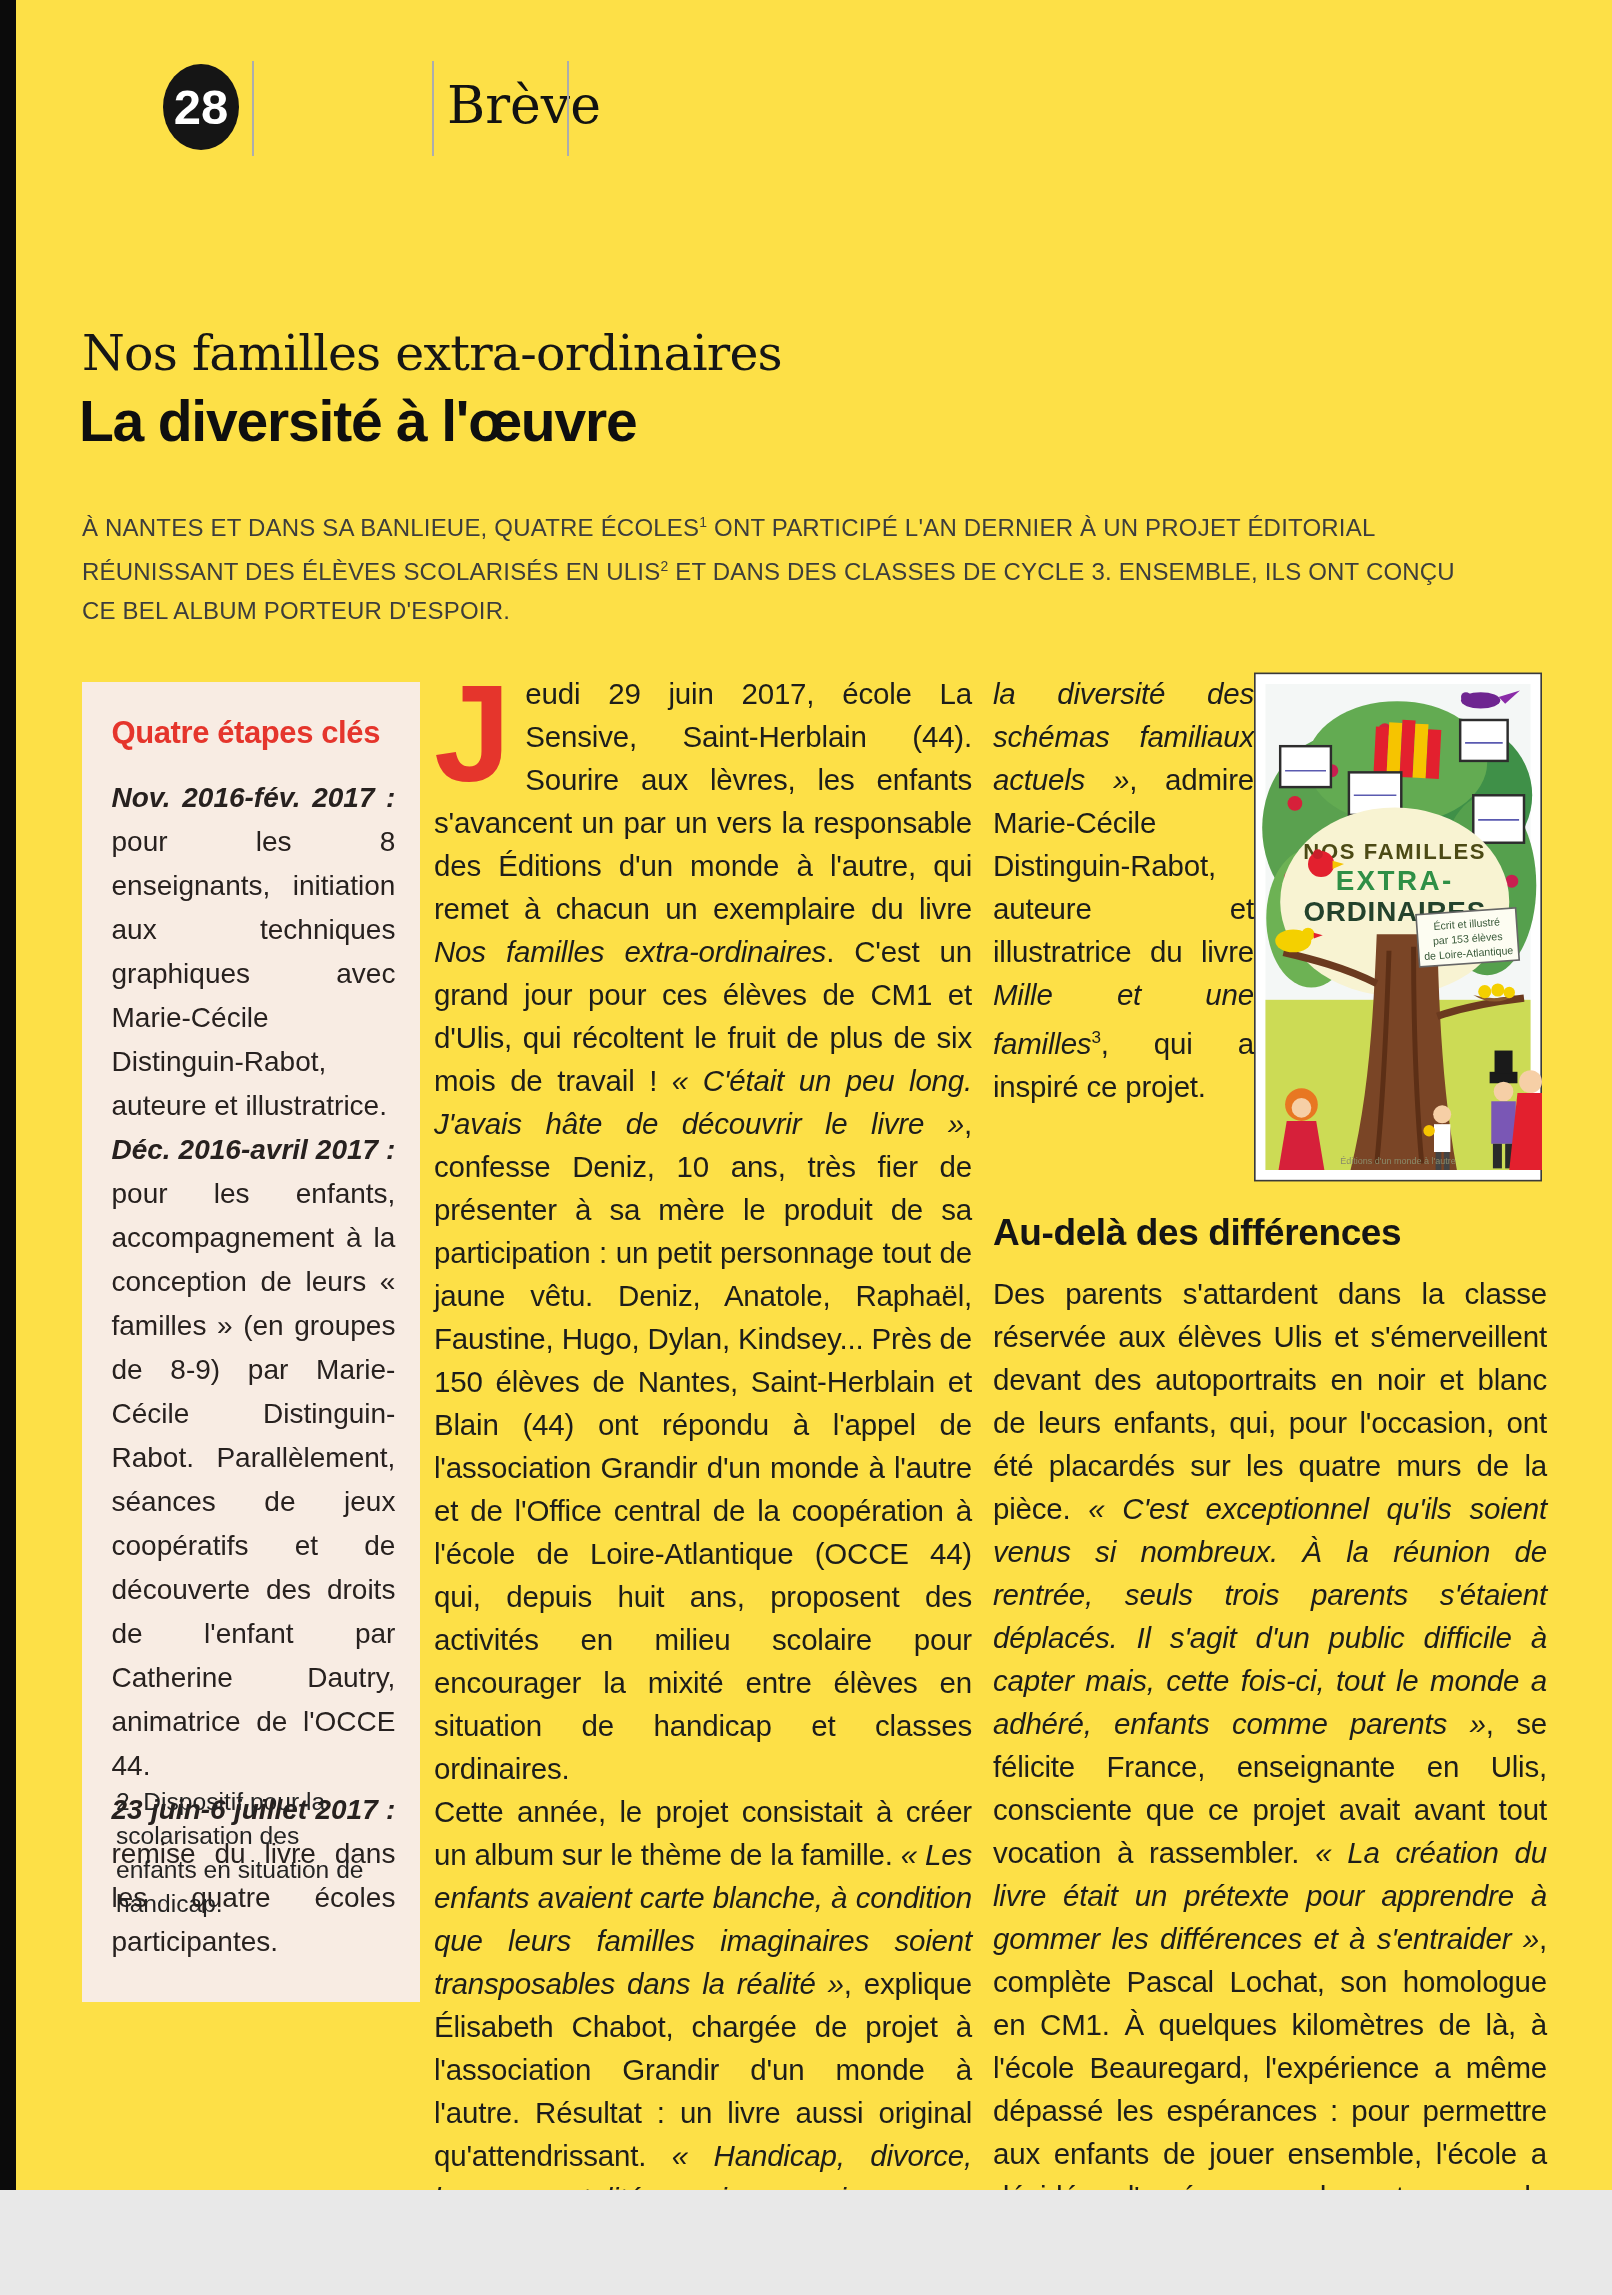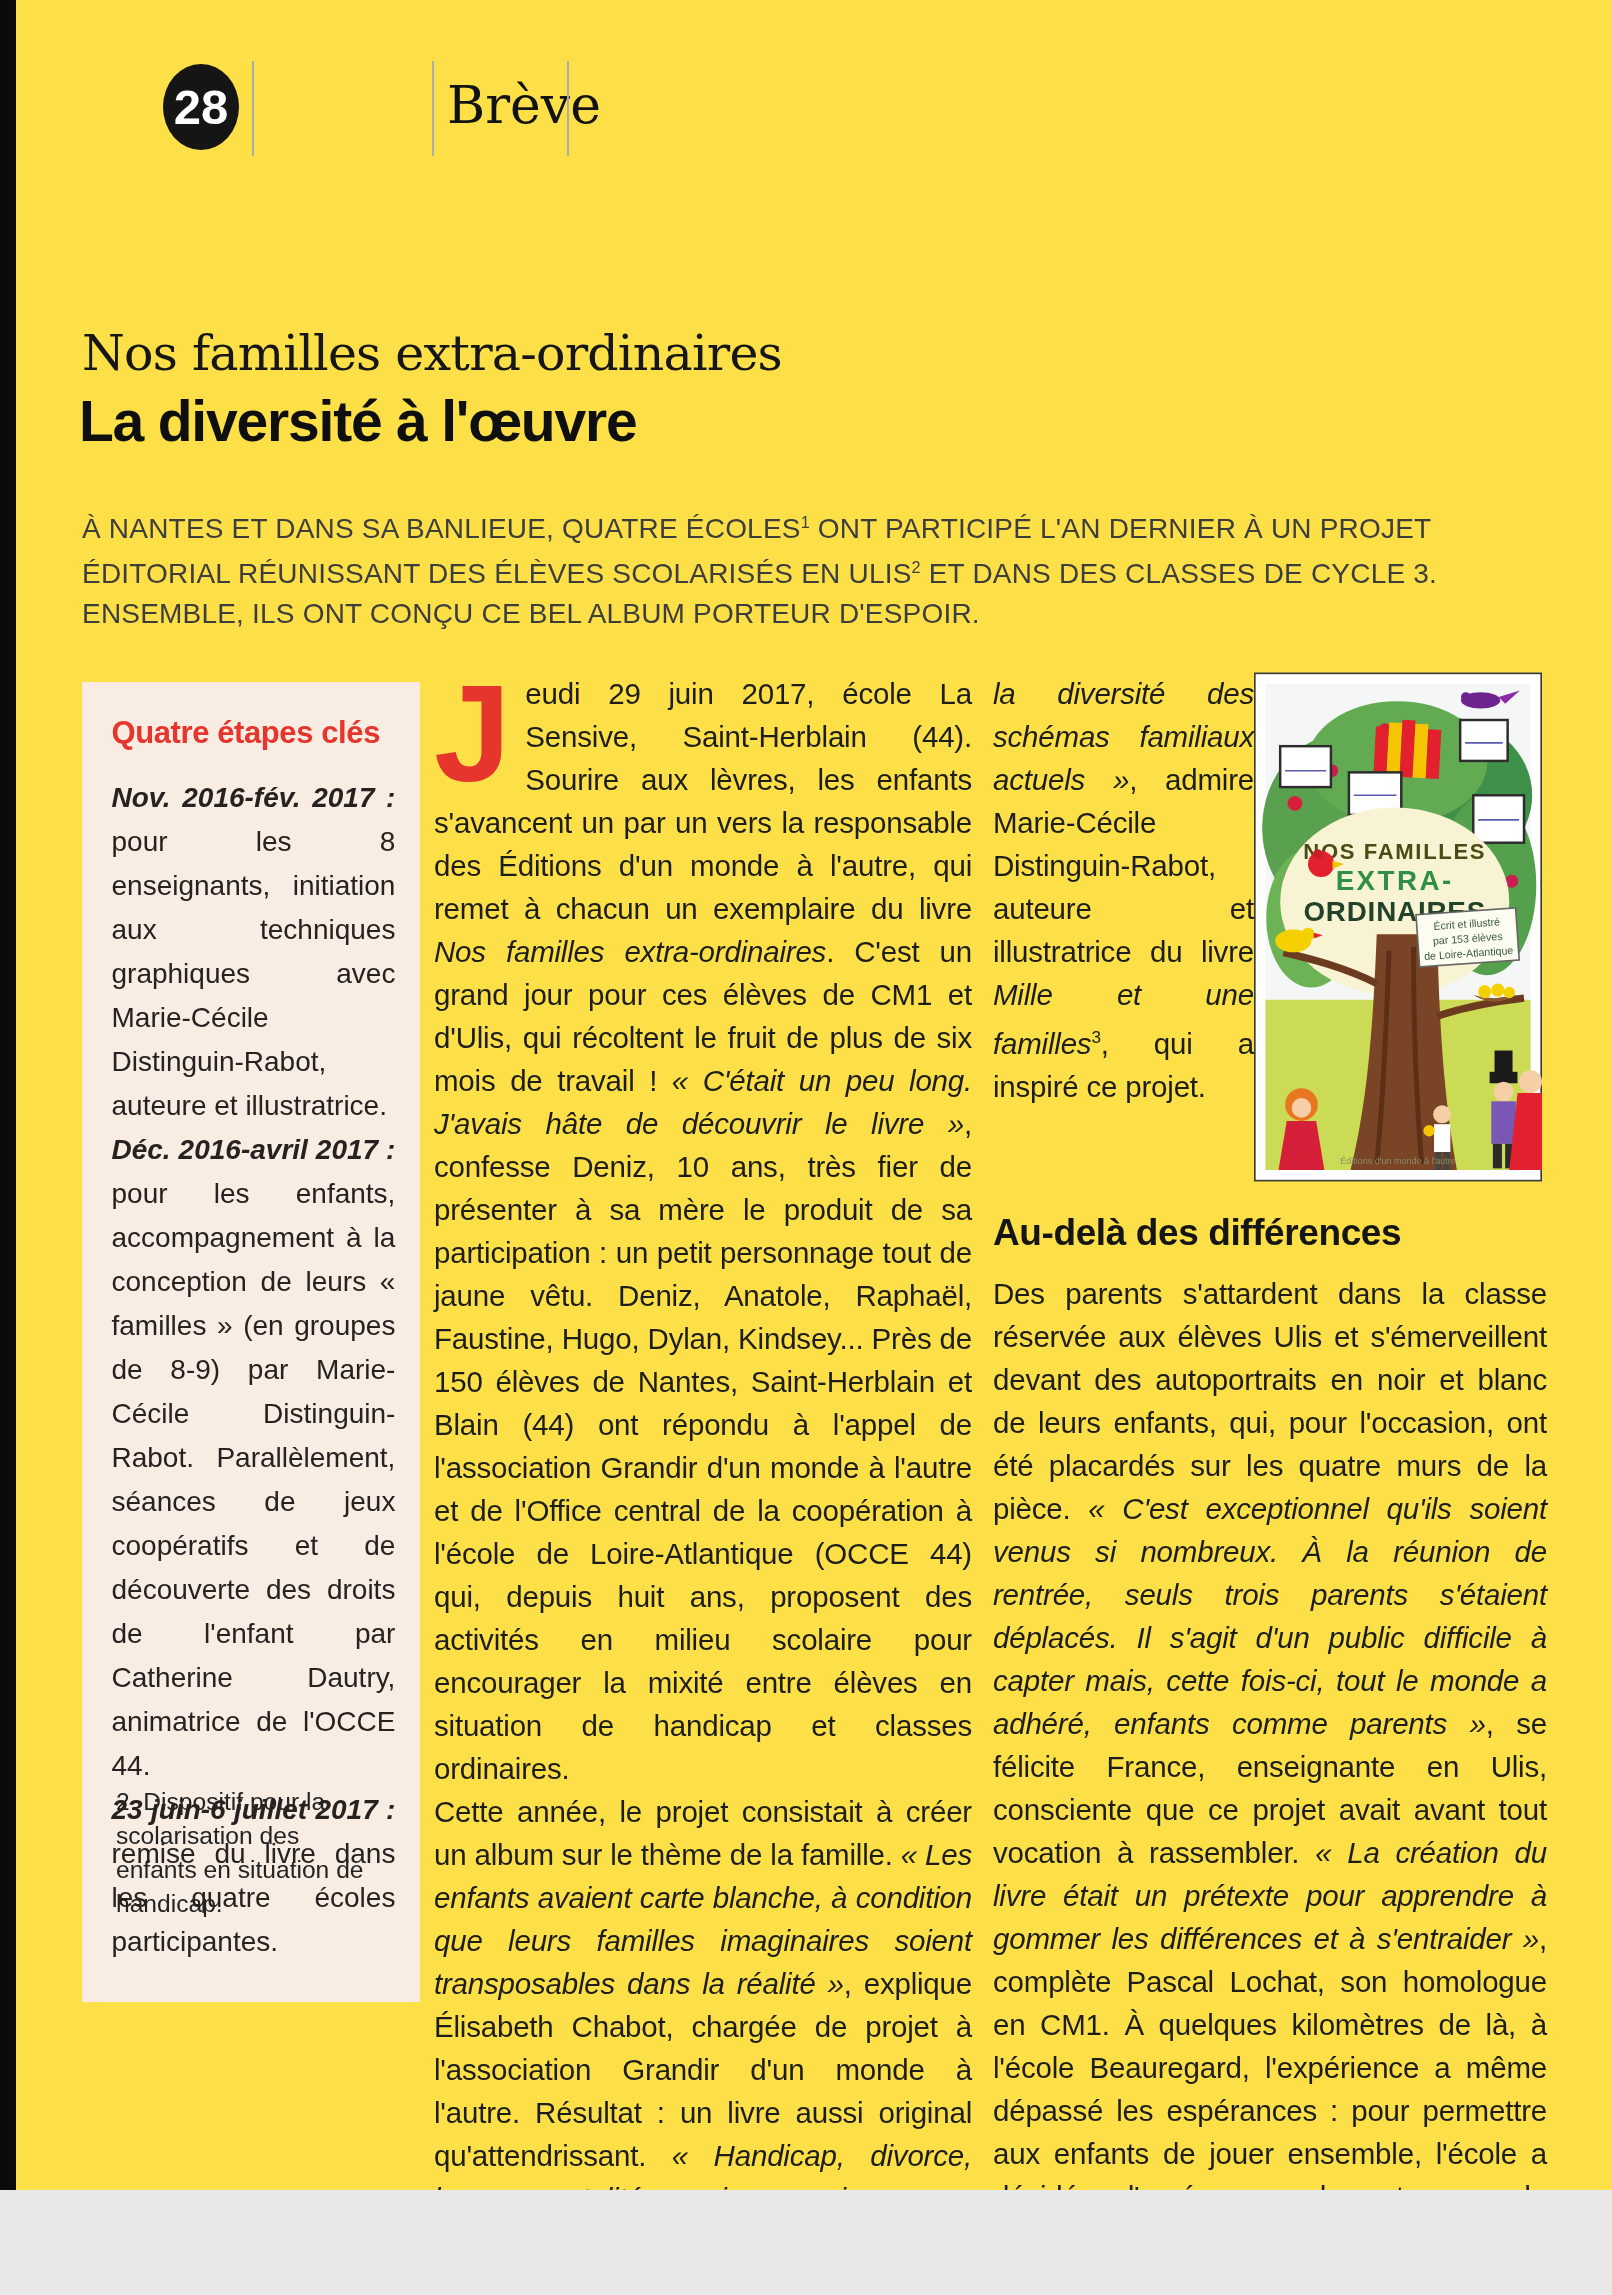--- a/index.html
+++ b/index.html
@@ -12,21 +12,21 @@
   .badge{left:163px;top:64px;width:76px;height:86px;background:#151515;border-radius:50%;
          color:#fff;font-weight:bold;font-size:49px;display:flex;align-items:center;justify-content:center;}
   .vline{top:61px;height:95px;width:1.6px;background:#adadad;}
   .section{left:266px;top:77px;font-size:56px;font-weight:bold;color:#e5352c;letter-spacing:-0.8px;}
   .subsection{left:447px;top:75px;font-family:"DejaVu Serif",serif;font-size:52px;color:#121212;}
 
   
   .kicker{left:82px;top:325px;font-family:"DejaVu Serif",serif;font-size:49px;color:#161616;letter-spacing:-0.8px;}
   .title{left:79px;top:388px;font-size:57px;font-weight:bold;color:#0f0f0f;letter-spacing:-1.2px;}
 
-  .standfirst{left:82px;top:503px;width:1385px;font-size:28px;line-height:39px;color:#3d3d3c;
+  .standfirst{left:82px;top:503px;width:1385px;font-size:24px;line-height:39px;color:#3d3d3c;
               letter-spacing:0.2px;}
   .standfirst sup{font-size:58%;}
 
   
   .sidebar{left:82px;top:682px;width:338px;box-sizing:border-box;background:#f8ece3;
            padding:33px 24.6px 38px 29.5px;}
   .sidebar h3{margin:0 0 24.6px 0;font-size:31px;color:#e5352c;letter-spacing:-0.4px;}
   .sb-entry{font-size:28px;line-height:44px;text-align:justify;color:#27211f;}
   .sb-date{font-weight:bold;font-style:italic;}
 

